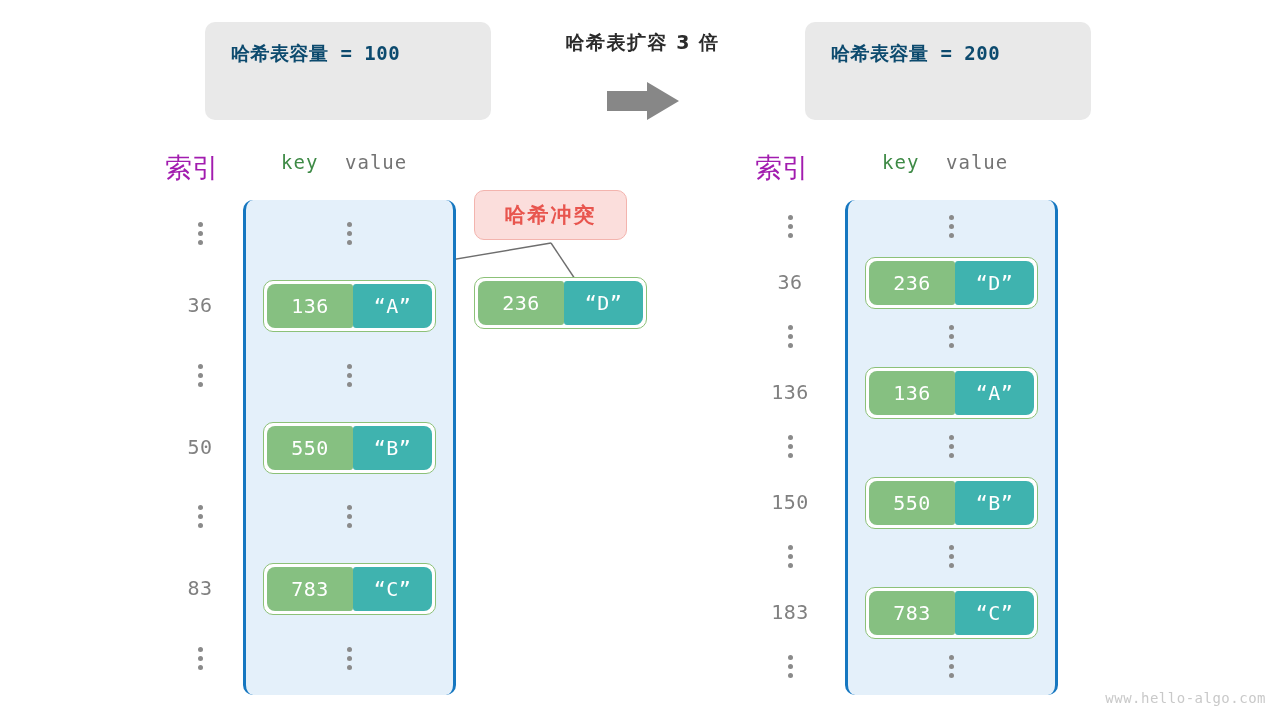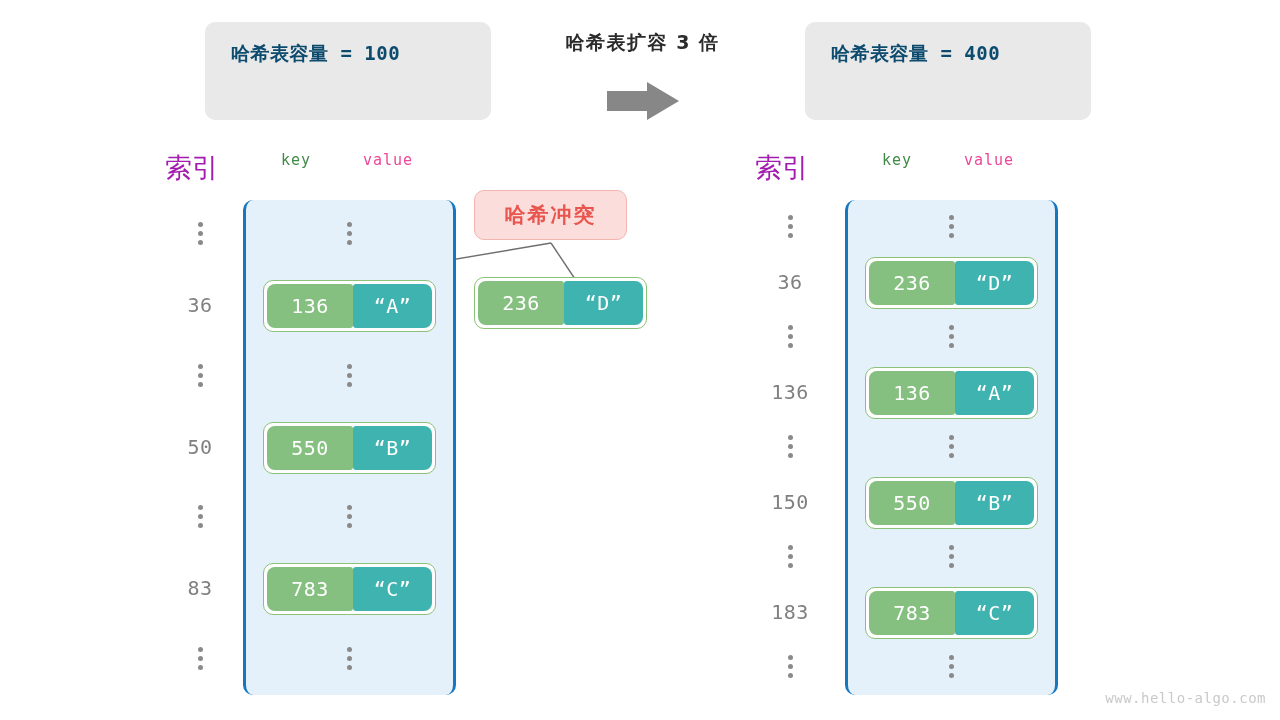--- a/index.html
+++ b/index.html
@@ -59,26 +59,26 @@
     position: absolute;
     width: 70px;
     text-align: left;
     font-size: 27px;
     color: #a21caf;
     font-weight: 500;
   }
   .caption-kv {
     position: absolute;
     font-family: "DejaVu Sans Mono", "Liberation Mono", monospace;
-    font-size: 15px;
+    font-size: 19px;
     letter-spacing: 1px;
     white-space: pre;
   }
   .cap-key   { color: #3e8a46; }
-  .cap-value { color: #ec4899; margin-left: 18px; }
+  .cap-value { color: #737373; }
 
   
   .table-box {
     position: absolute;
     background: #e4f0fa;
     border-left: 3px solid #1677c0;
     border-right: 3px solid #1677c0;
     border-radius: 10px;
     box-sizing: border-box;
   }
@@ -177,21 +177,21 @@
   }
 </style>
 </head>
 <body>
 
 <div class="info-box" id="info-left">
   <div class="info-line">哈希表容量 = 100</div>
 </div>
 
 <div class="info-box" id="info-right">
-  <div class="info-line">哈希表容量 = 400</div>
+  <div class="info-line">哈希表容量 = 200</div>
 </div>
 
 <div class="center-title">哈希表扩容 3 倍</div>
 
 <svg class="arrow" viewBox="0 0 80 42">
   <polygon points="4,11 44,11 44,2 76,21 44,40 44,31 4,31" fill="#878787"></polygon>
 </svg>
 
 <svg class="leader-svg">
   <line x1="551" y1="243" x2="350" y2="277" stroke="#6e6e6e" stroke-width="1.4"></line>

